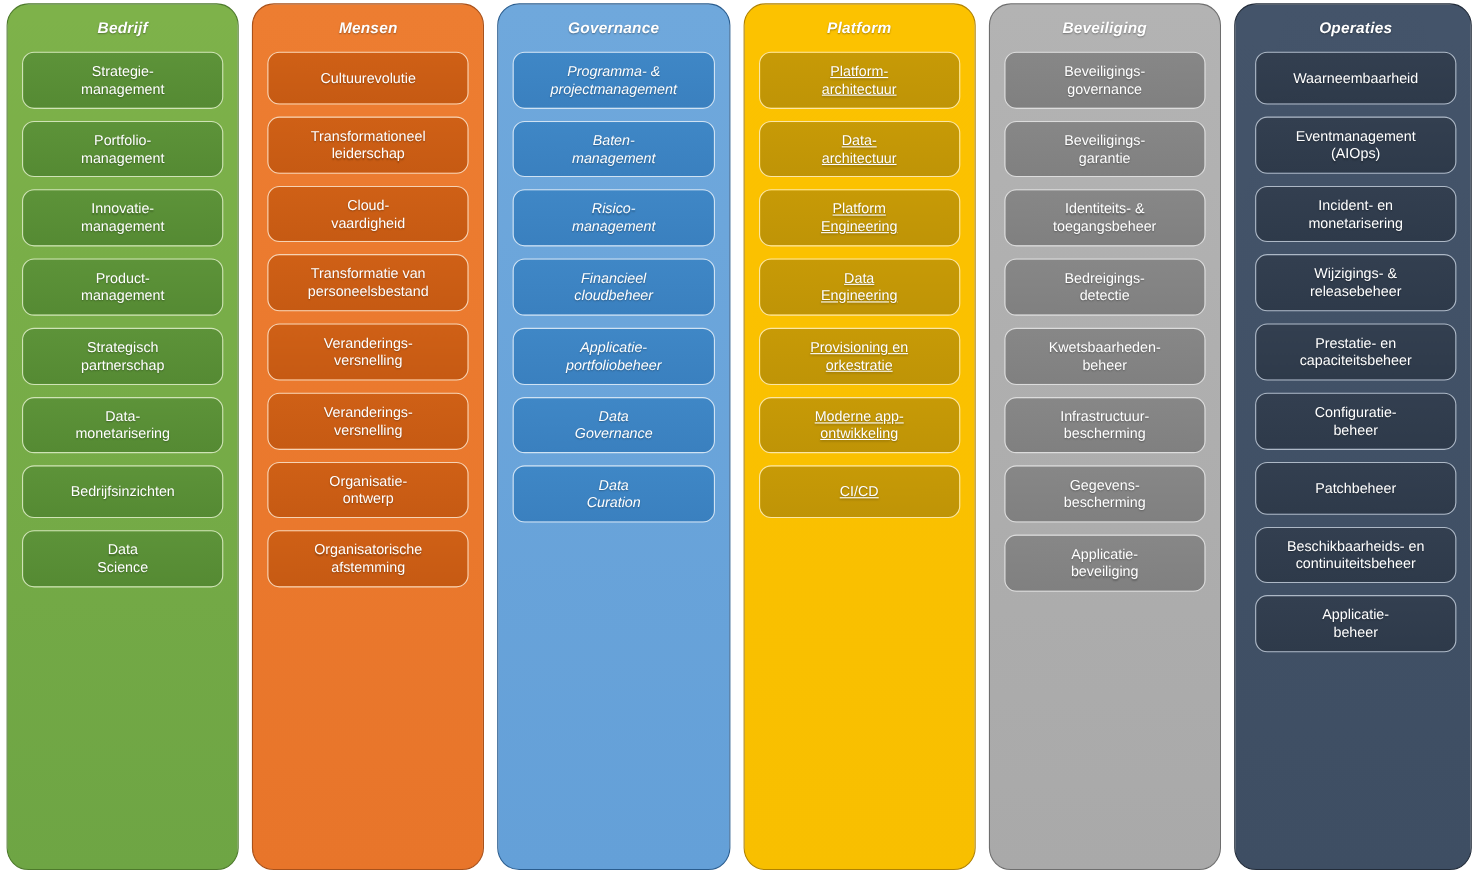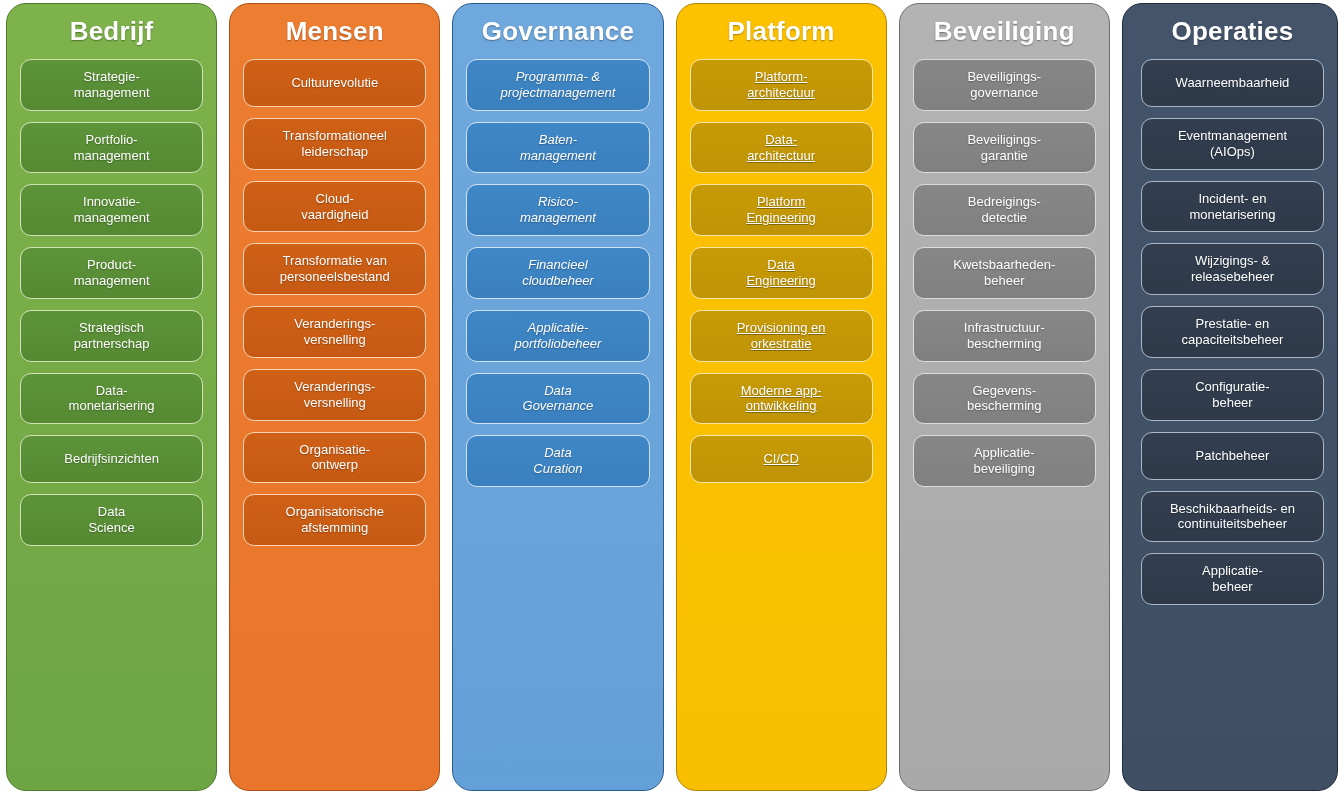--- a/index.html
+++ b/index.html
@@ -33,27 +33,28 @@
     border-radius: 20px;
     margin: 0 6px;
     padding: 0 13px;
     position: relative;
   }
 
   .column-title {
     text-align: center;
     color: #ffffff;
     font-weight: bold;
-    font-size: 26px;
+    font-size: 14px;
     letter-spacing: 0.2px;
     line-height: 1;
     padding-top: 14px;
     padding-bottom: 15px;
     text-shadow: 0 1px 1.5px rgba(0,0,0,0.35);
     user-select: none;
+    font-style: italic;
   }
 
   .cards {
     display: flex;
     flex-direction: column;
     gap: 11px;
   }
 
   .card {
     border-radius: 11px;
@@ -217,20 +218,22 @@
         <div class="card">CI/CD</div>
       </div>
     </div>
     <div class="column col-beveiliging">
       <div class="column-title">Beveiliging</div>
       <div class="cards">
         <div class="card">Beveiligings-
 governance</div>
         <div class="card">Beveiligings-
 garantie</div>
+        <div class="card">Identiteits- &amp;
+toegangsbeheer</div>
         <div class="card">Bedreigings-
 detectie</div>
         <div class="card">Kwetsbaarheden-
 beheer</div>
         <div class="card">Infrastructuur-
 bescherming</div>
         <div class="card">Gegevens-
 bescherming</div>
         <div class="card">Applicatie-
 beveiliging</div>

